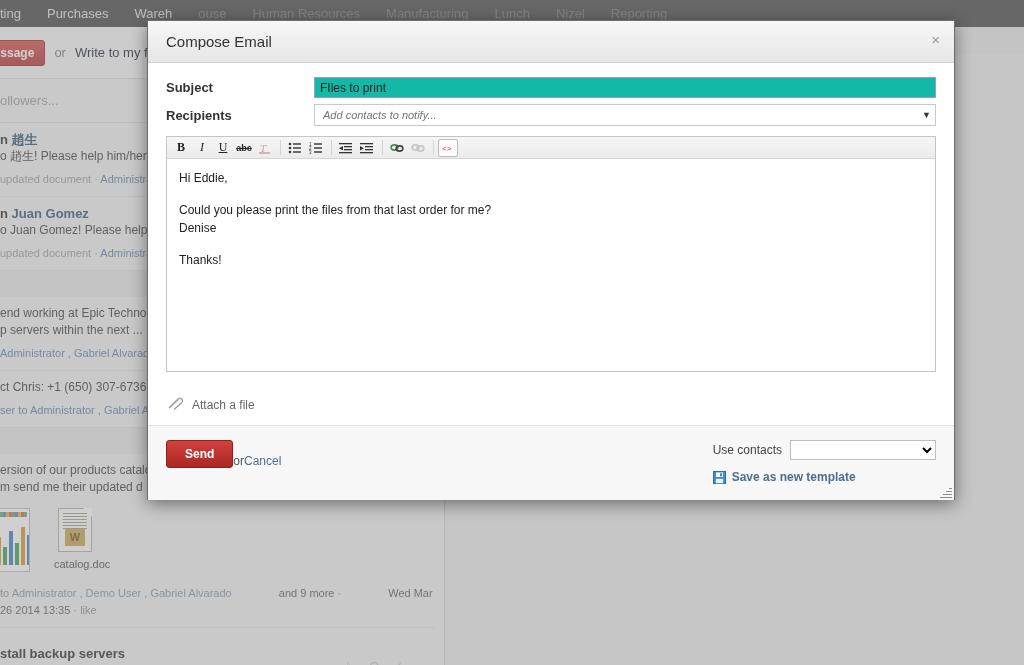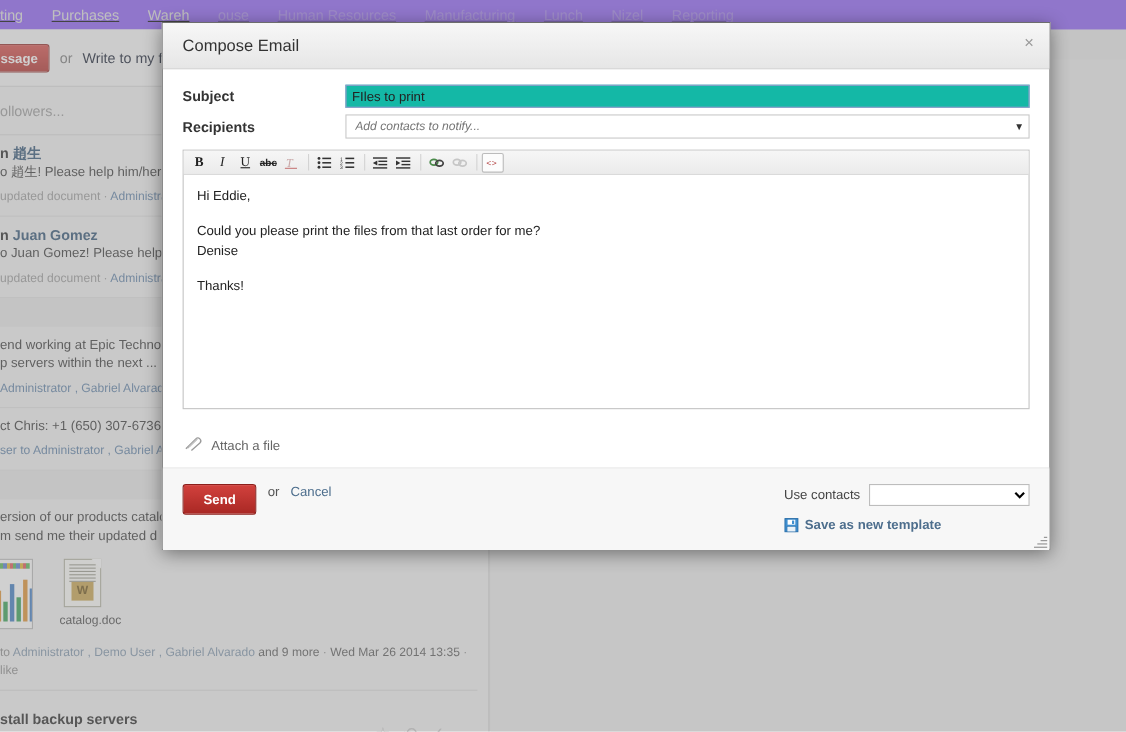--- a/index.html
+++ b/index.html
@@ -13,24 +13,23 @@
 
   
   #app-background {
     position: absolute; left: 0; top: 0;
     width: 1024px; height: 665px;
     background: #ffffff;
   }
   .top-nav {
     position: absolute; left: 0; top: 0;
     width: 1024px; height: 27px;
-    background: #8b5cf6;
+    background: #404040;
     display: flex; align-items: center;
     padding-left: 0px;
-    text-decoration: underline;
   }
   .top-nav .nav-item {
     color: #e0e0e0;
     font-size: 13px;
     padding: 0 13px;
     line-height: 27px;
     white-space: nowrap;
   }
   .top-nav .nav-item.partial { padding-left: 0; }
 
@@ -116,21 +115,21 @@
     border-color: transparent #ffffff transparent transparent;
   }
   .doc-lines { position:absolute; top:4px; left:4px; right:4px; }
   .doc-lines i { display:block; height:1px; background:#9a9a8c; margin-bottom:2px; }
   .doc-emblem { position:absolute; bottom:5px; left:6px; right:6px; height:17px; background:#c8a24a; }
   .doc-emblem::before { content:"W"; color:#6b4f12; font-size:11px; font-weight:bold; display:block; text-align:center; line-height:17px;}
   .doc-name { font-size: 11px; color: #444; margin-top: 4px; }
 
   .post-meta { font-size: 11px; color: #8b8b8b; padding: 6px 0 8px 0px; border-bottom: 1px solid #dcdcdc;}
   .post-meta .name { color: #7d94ab; }
-  .post-meta .strong { color:#555; }
+  .post-meta .strong { color:#555;margin-left:44px; }
 
   .post-block { padding: 10px 10px 10px 0px; position: relative; }
   .post-h { font-weight: bold; font-size: 13px; color: #222; }
   .post-actions { position: absolute; right: 40px; top: 22px; display: flex; gap: 12px; color: #c8c8c8; font-size: 15px; }
 
   
   #dim {
     position:absolute; left:0; top:0; width:1024px; height:665px;
     background: rgba(150,150,150,0.45);
     pointer-events: none;
@@ -243,21 +242,21 @@
   .clip-icon { color: #999; }
 
   .modal-footer {
     height: 74px;
     background: #f7f7f7;
     display: flex; align-items: flex-start;
     justify-content: space-between;
     padding: 14px 18px 0 18px;
     position: relative;
   }
-  .footer-left { display: flex; align-items: flex-start; gap: 10px; }
+  .footer-left { display: flex; align-items: flex-end; }
   .send-btn {
     background: linear-gradient(#d2413d, #a92824);
     color: #fff; font-size: 12px; font-weight: bold;
     border: 1px solid #8c1f1b;
     border-radius: 3px;
     padding: 6px 18px;
     cursor: pointer;
   }
   .or-text { font-size: 12px; color: #555; }
   .cancel-link { color: #4d6e8d; font-size: 12px; cursor: pointer; }

